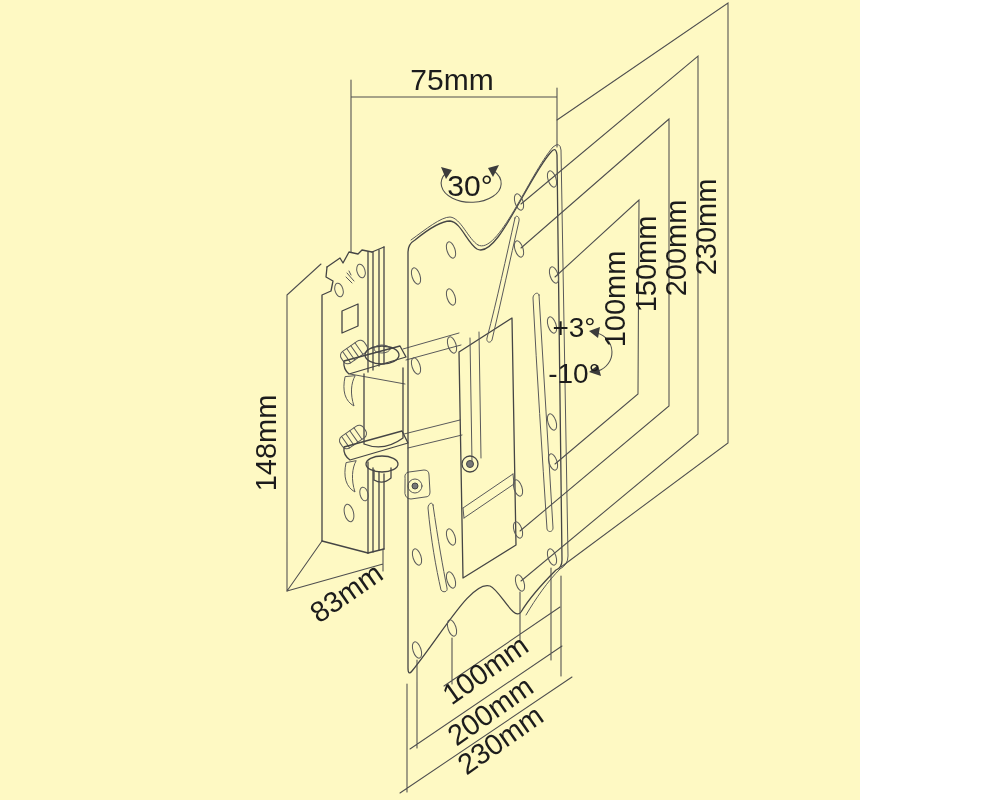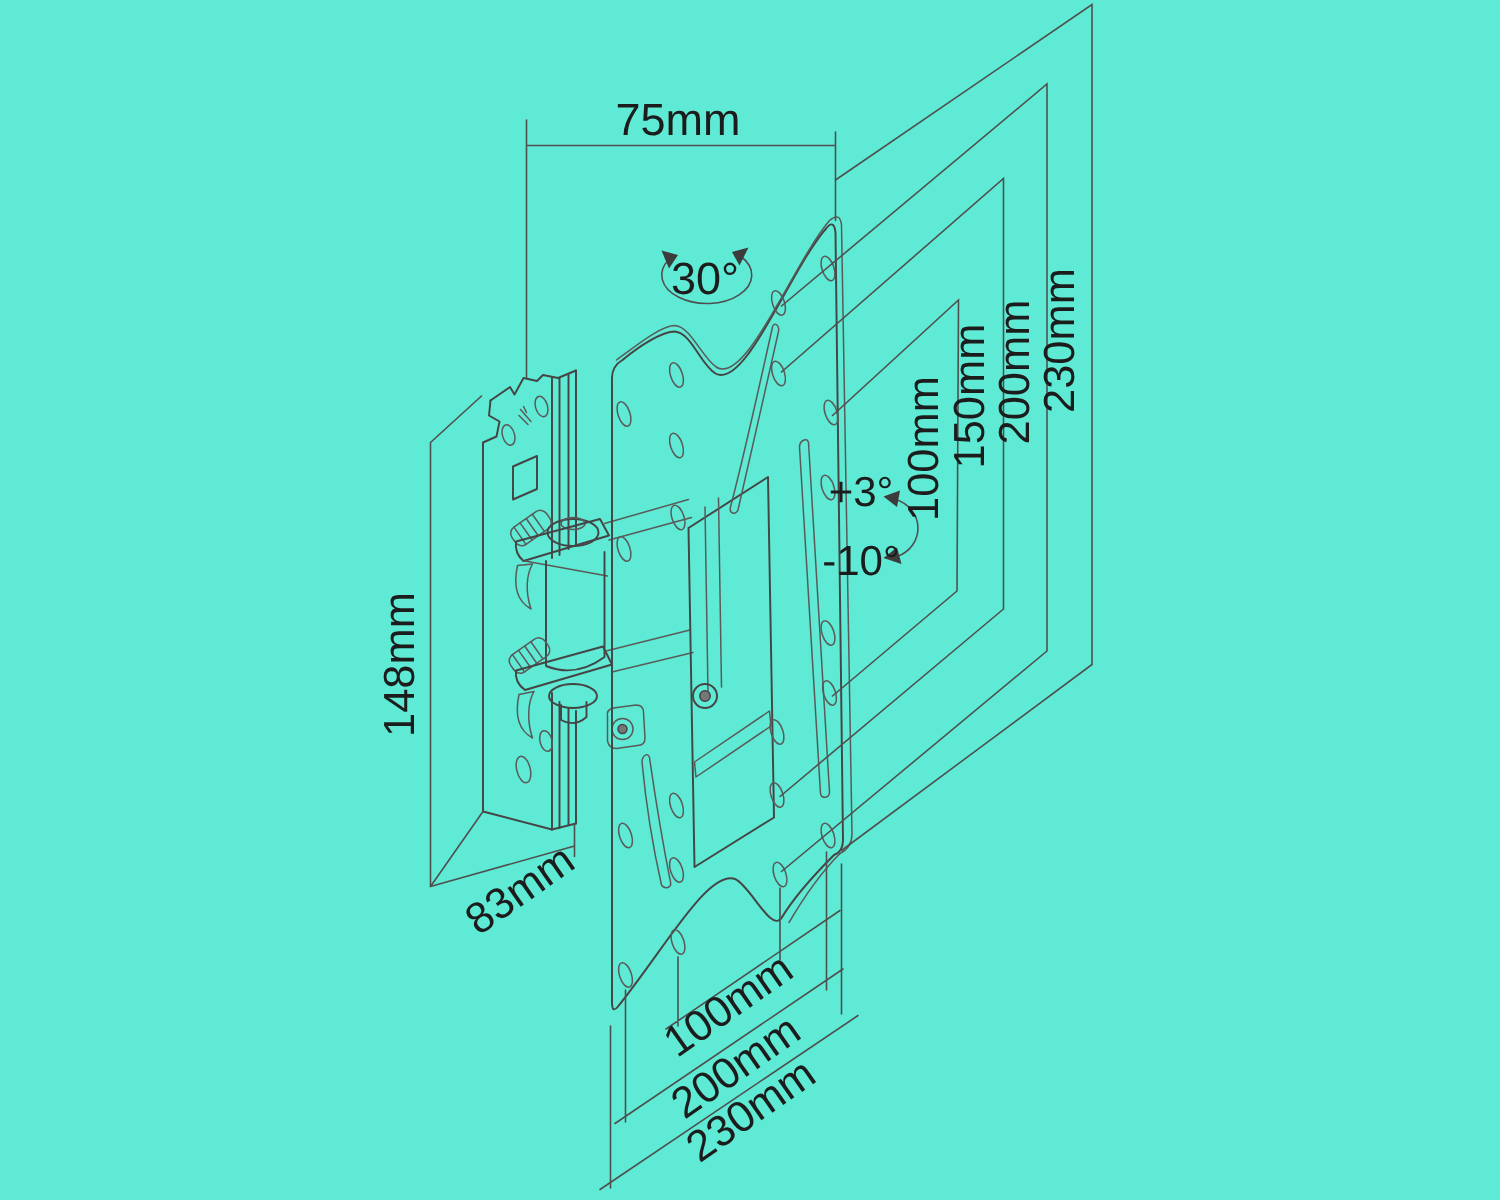--- a/index.html
+++ b/index.html
@@ -1,16 +1,16 @@
 <!DOCTYPE html>
 <html><head>
 <meta charset="utf-8">
 <style>
   html,body{margin:0;padding:0;background:#fff;}
-  .stage{position:relative;width:1000px;height:800px;background:#5eead4;overflow:hidden;
+  .stage{position:relative;width:860px;height:800px;background:#fef9c3;overflow:hidden;
          font-family:"Liberation Sans", sans-serif;}
   svg{display:block;}
   .draw{fill:none;stroke:#454545;stroke-width:1.3;stroke-linejoin:round;stroke-linecap:round;}
   .thin{fill:none;stroke:#5a5a5a;stroke-width:1;stroke-linejoin:round;stroke-linecap:round;}
   .dim {fill:none;stroke:#4f4f4f;stroke-width:1.05;stroke-linecap:round;}
   .lbl {fill:#1c1c1c;stroke:none;font-family:"Liberation Sans", sans-serif;}
   .arrow{fill:#3c3c3c;stroke:none;}
   .boltfill{fill:#777;stroke:#454545;stroke-width:1;}
 </style>
 </head>

